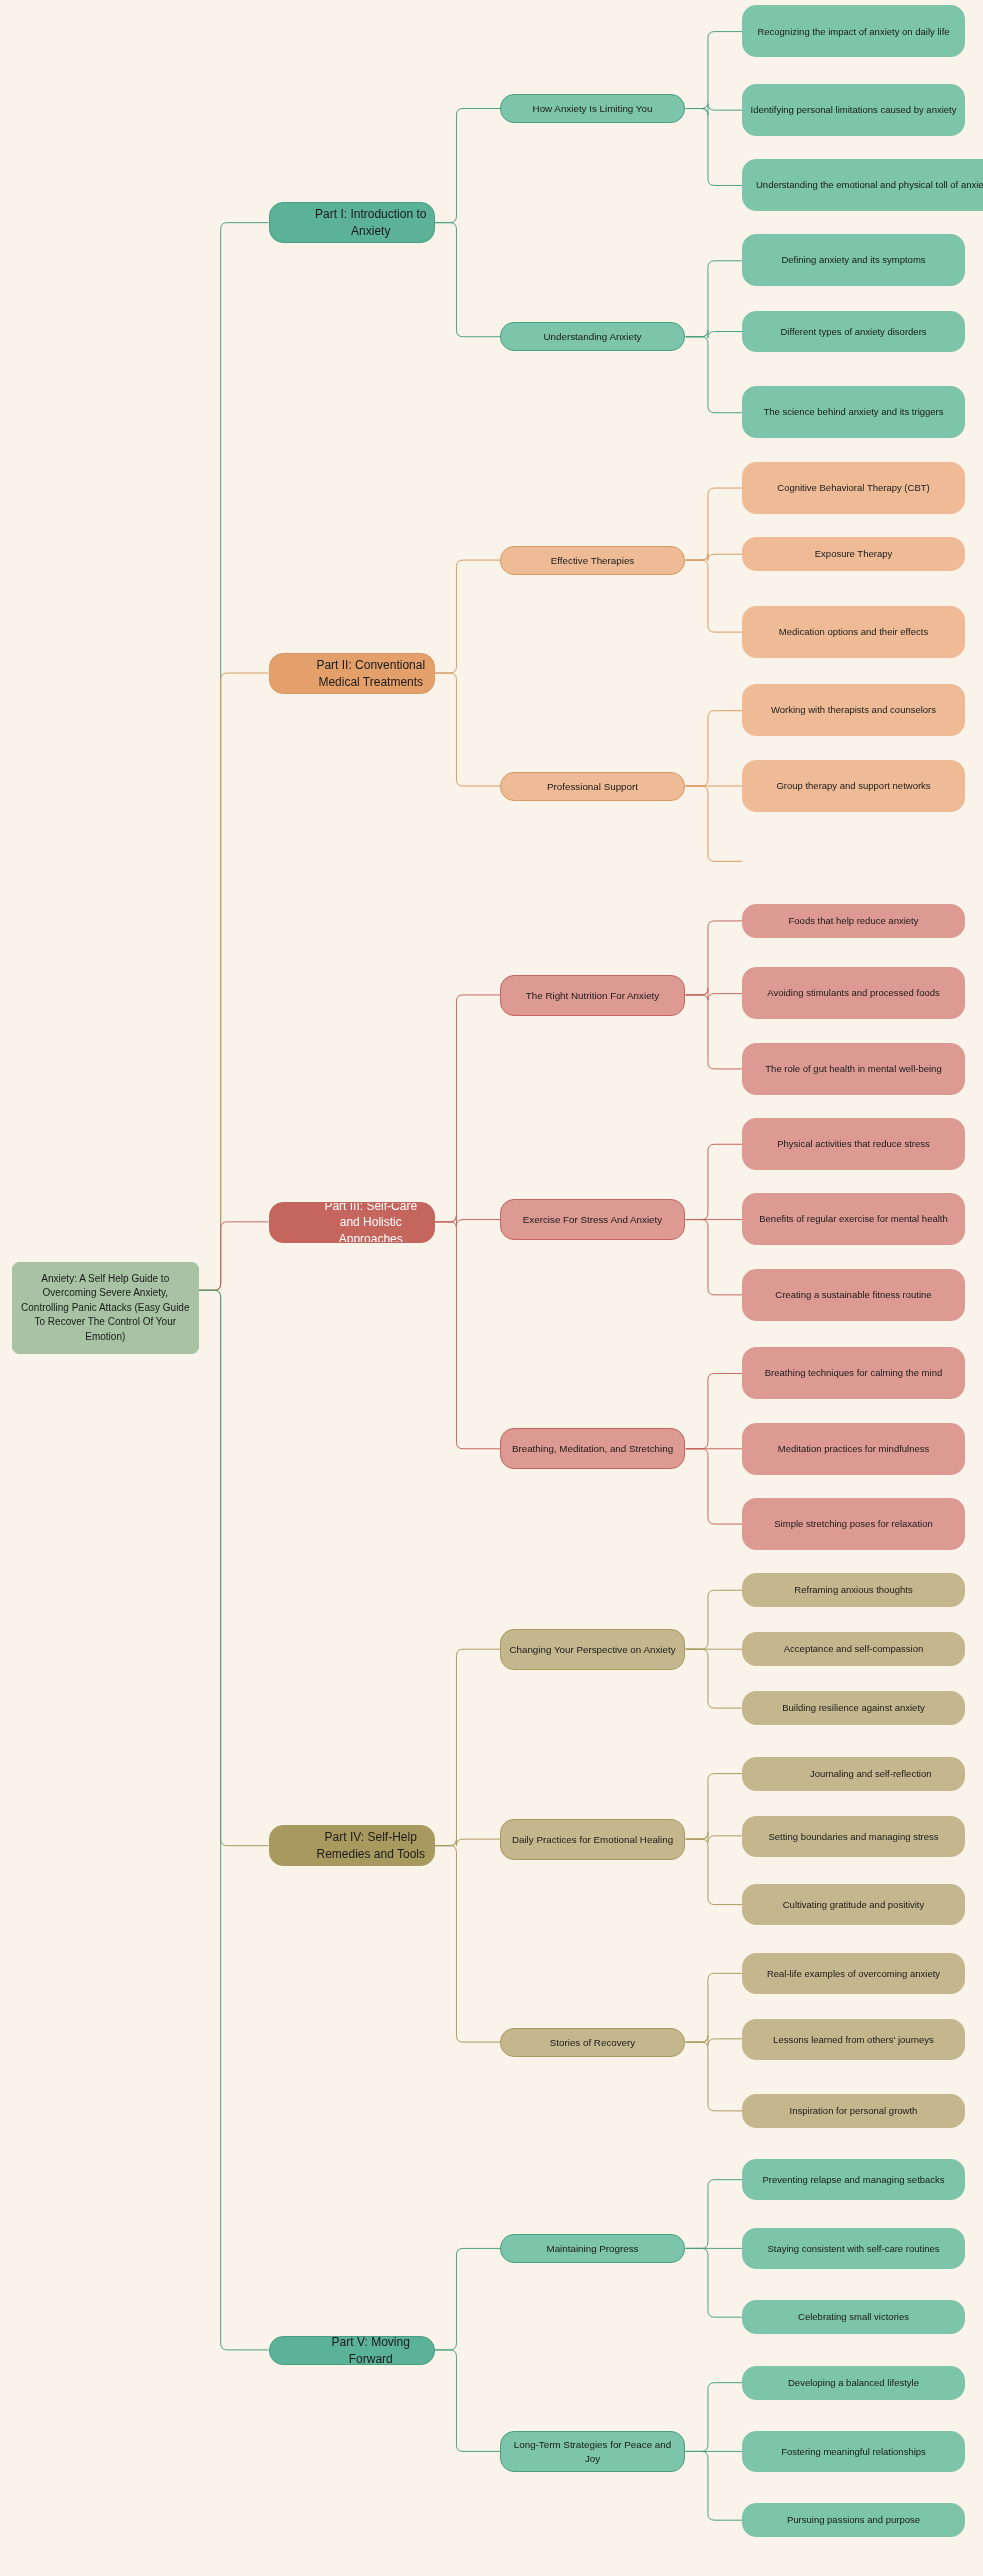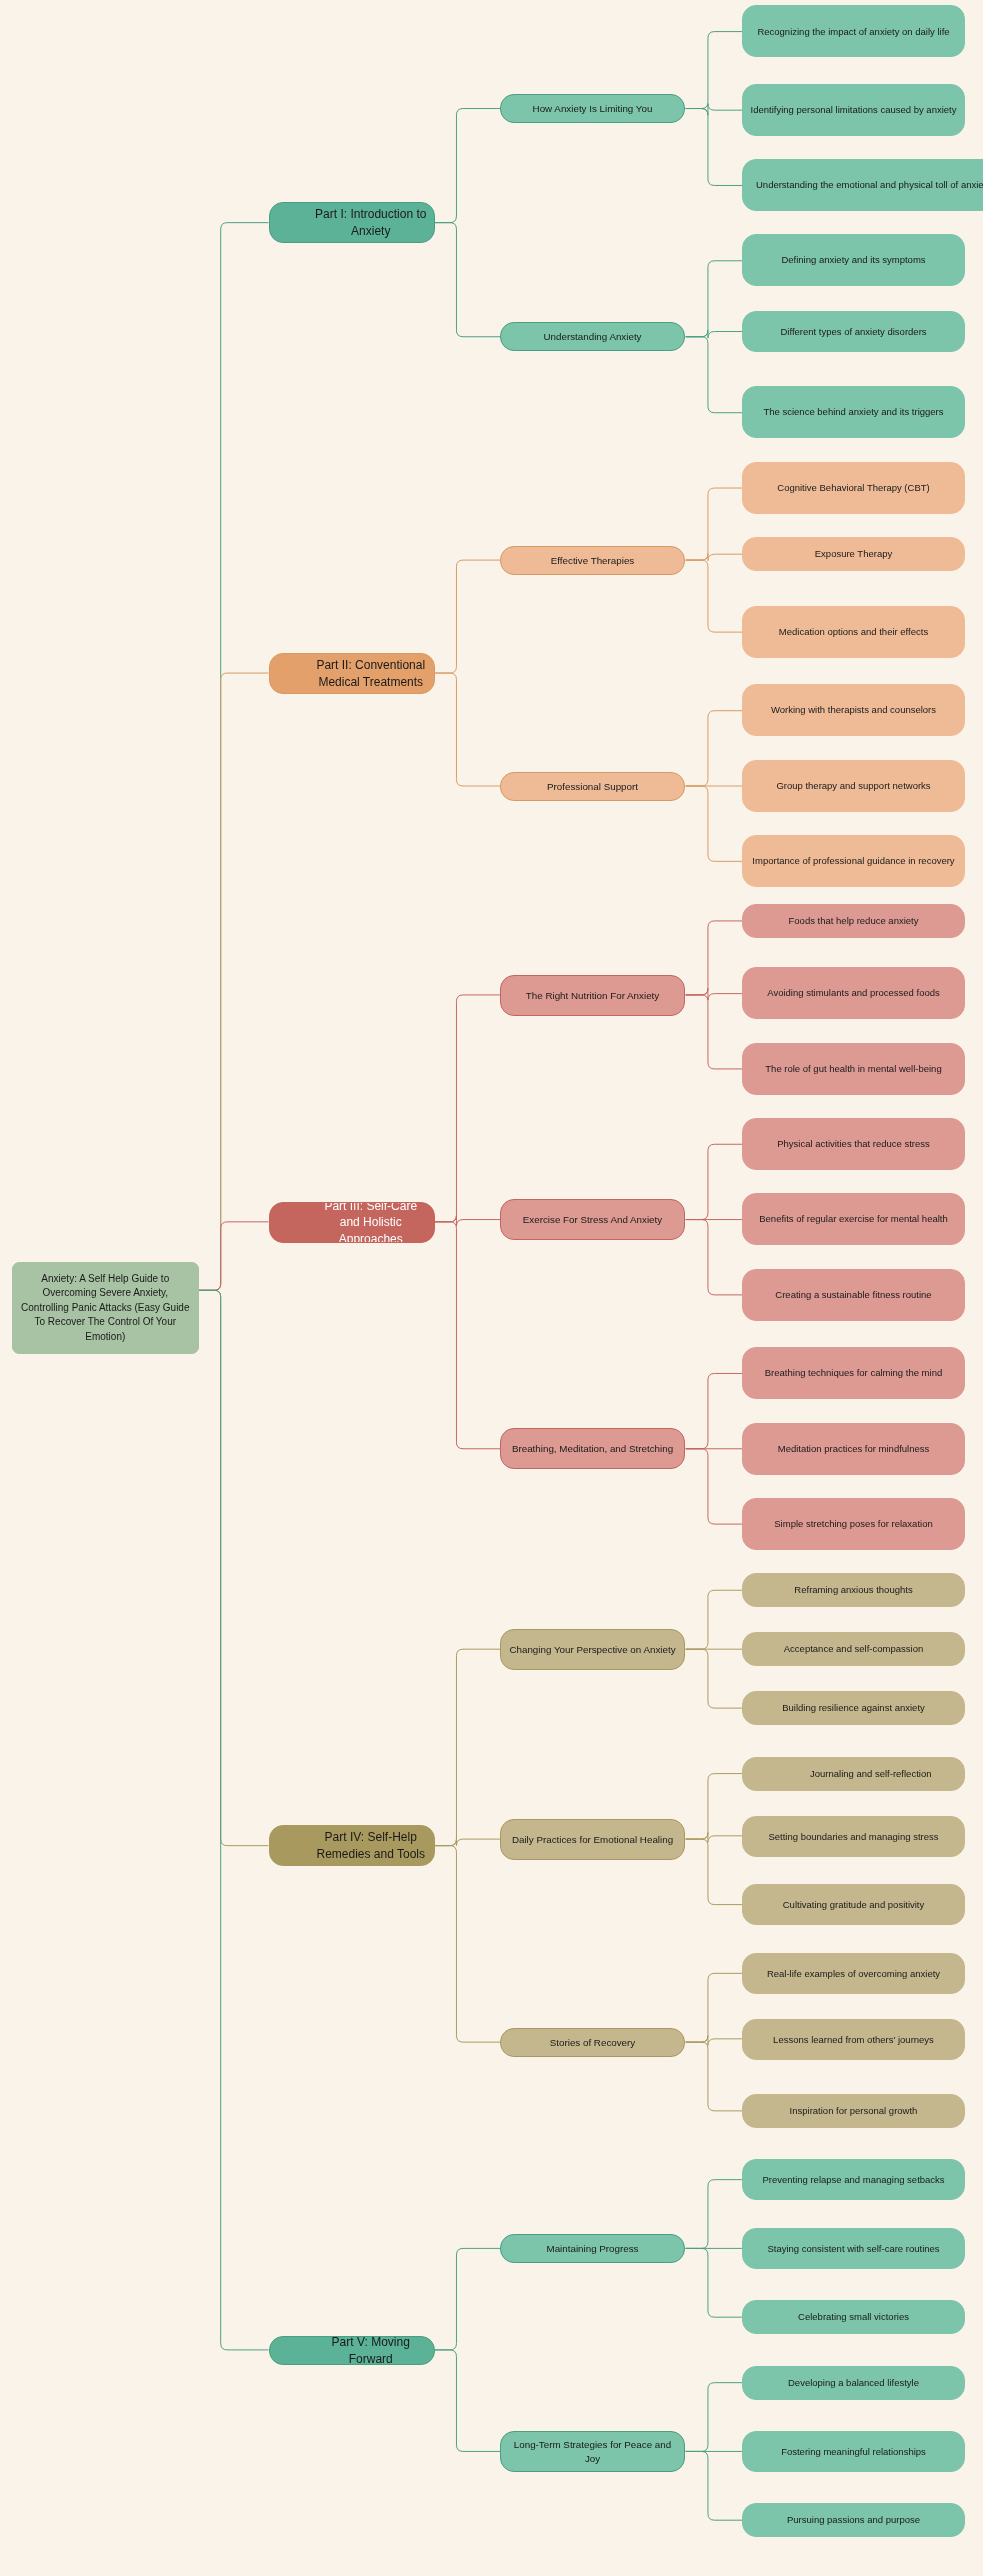--- a/index.html
+++ b/index.html
@@ -154,23 +154,20 @@
     </div>
     <div class="node node-l2" style="left: 500px; top: 772px; width: 185px; height: 29px; background: rgb(238, 187, 150); border: 0.9px solid rgb(215, 154, 98); color: rgb(26, 26, 26);">
       <span class="node-label">Professional Support</span>
     </div>
     <div class="node node-l3" style="left: 742px; top: 684px; width: 223px; height: 52px; background: rgb(238, 187, 150); border: 0.9px solid rgb(238, 187, 150); color: rgb(26, 26, 26);">
       <span class="node-label">Working with therapists and counselors</span>
     </div>
     <div class="node node-l3" style="left: 742px; top: 760px; width: 223px; height: 52px; background: rgb(238, 187, 150); border: 0.9px solid rgb(238, 187, 150); color: rgb(26, 26, 26);">
       <span class="node-label">Group therapy and support networks</span>
     </div>
-    <div class="node node-l3" style="left: 742px; top: 835px; width: 223px; height: 52px; background: rgb(238, 187, 150); border: 0.9px solid rgb(238, 187, 150); color: rgb(26, 26, 26);">
-      <span class="node-label">Importance of professional guidance in recovery</span>
-    </div>
     <div class="node node-l1" style="left: 269px; top: 1202px; width: 166px; height: 41px; background: rgb(196, 101, 94); border: 0.9px solid rgb(196, 101, 94); color: rgb(255, 255, 255);">
       <span class="node-label">Part III: Self-Care and Holistic Approaches</span>
     </div>
     <div class="node node-l2" style="left: 500px; top: 975px; width: 185px; height: 41px; background: rgb(221, 154, 147); border: 0.9px solid rgb(196, 101, 94); color: rgb(26, 26, 26);">
       <span class="node-label">The Right Nutrition For Anxiety</span>
     </div>
     <div class="node node-l3" style="left: 742px; top: 904px; width: 223px; height: 34px; background: rgb(221, 154, 147); border: 0.9px solid rgb(221, 154, 147); color: rgb(26, 26, 26);">
       <span class="node-label">Foods that help reduce anxiety</span>
     </div>
     <div class="node node-l3" style="left: 742px; top: 1043px; width: 223px; height: 52px; background: rgb(221, 154, 147); border: 0.9px solid rgb(221, 154, 147); color: rgb(26, 26, 26);">

